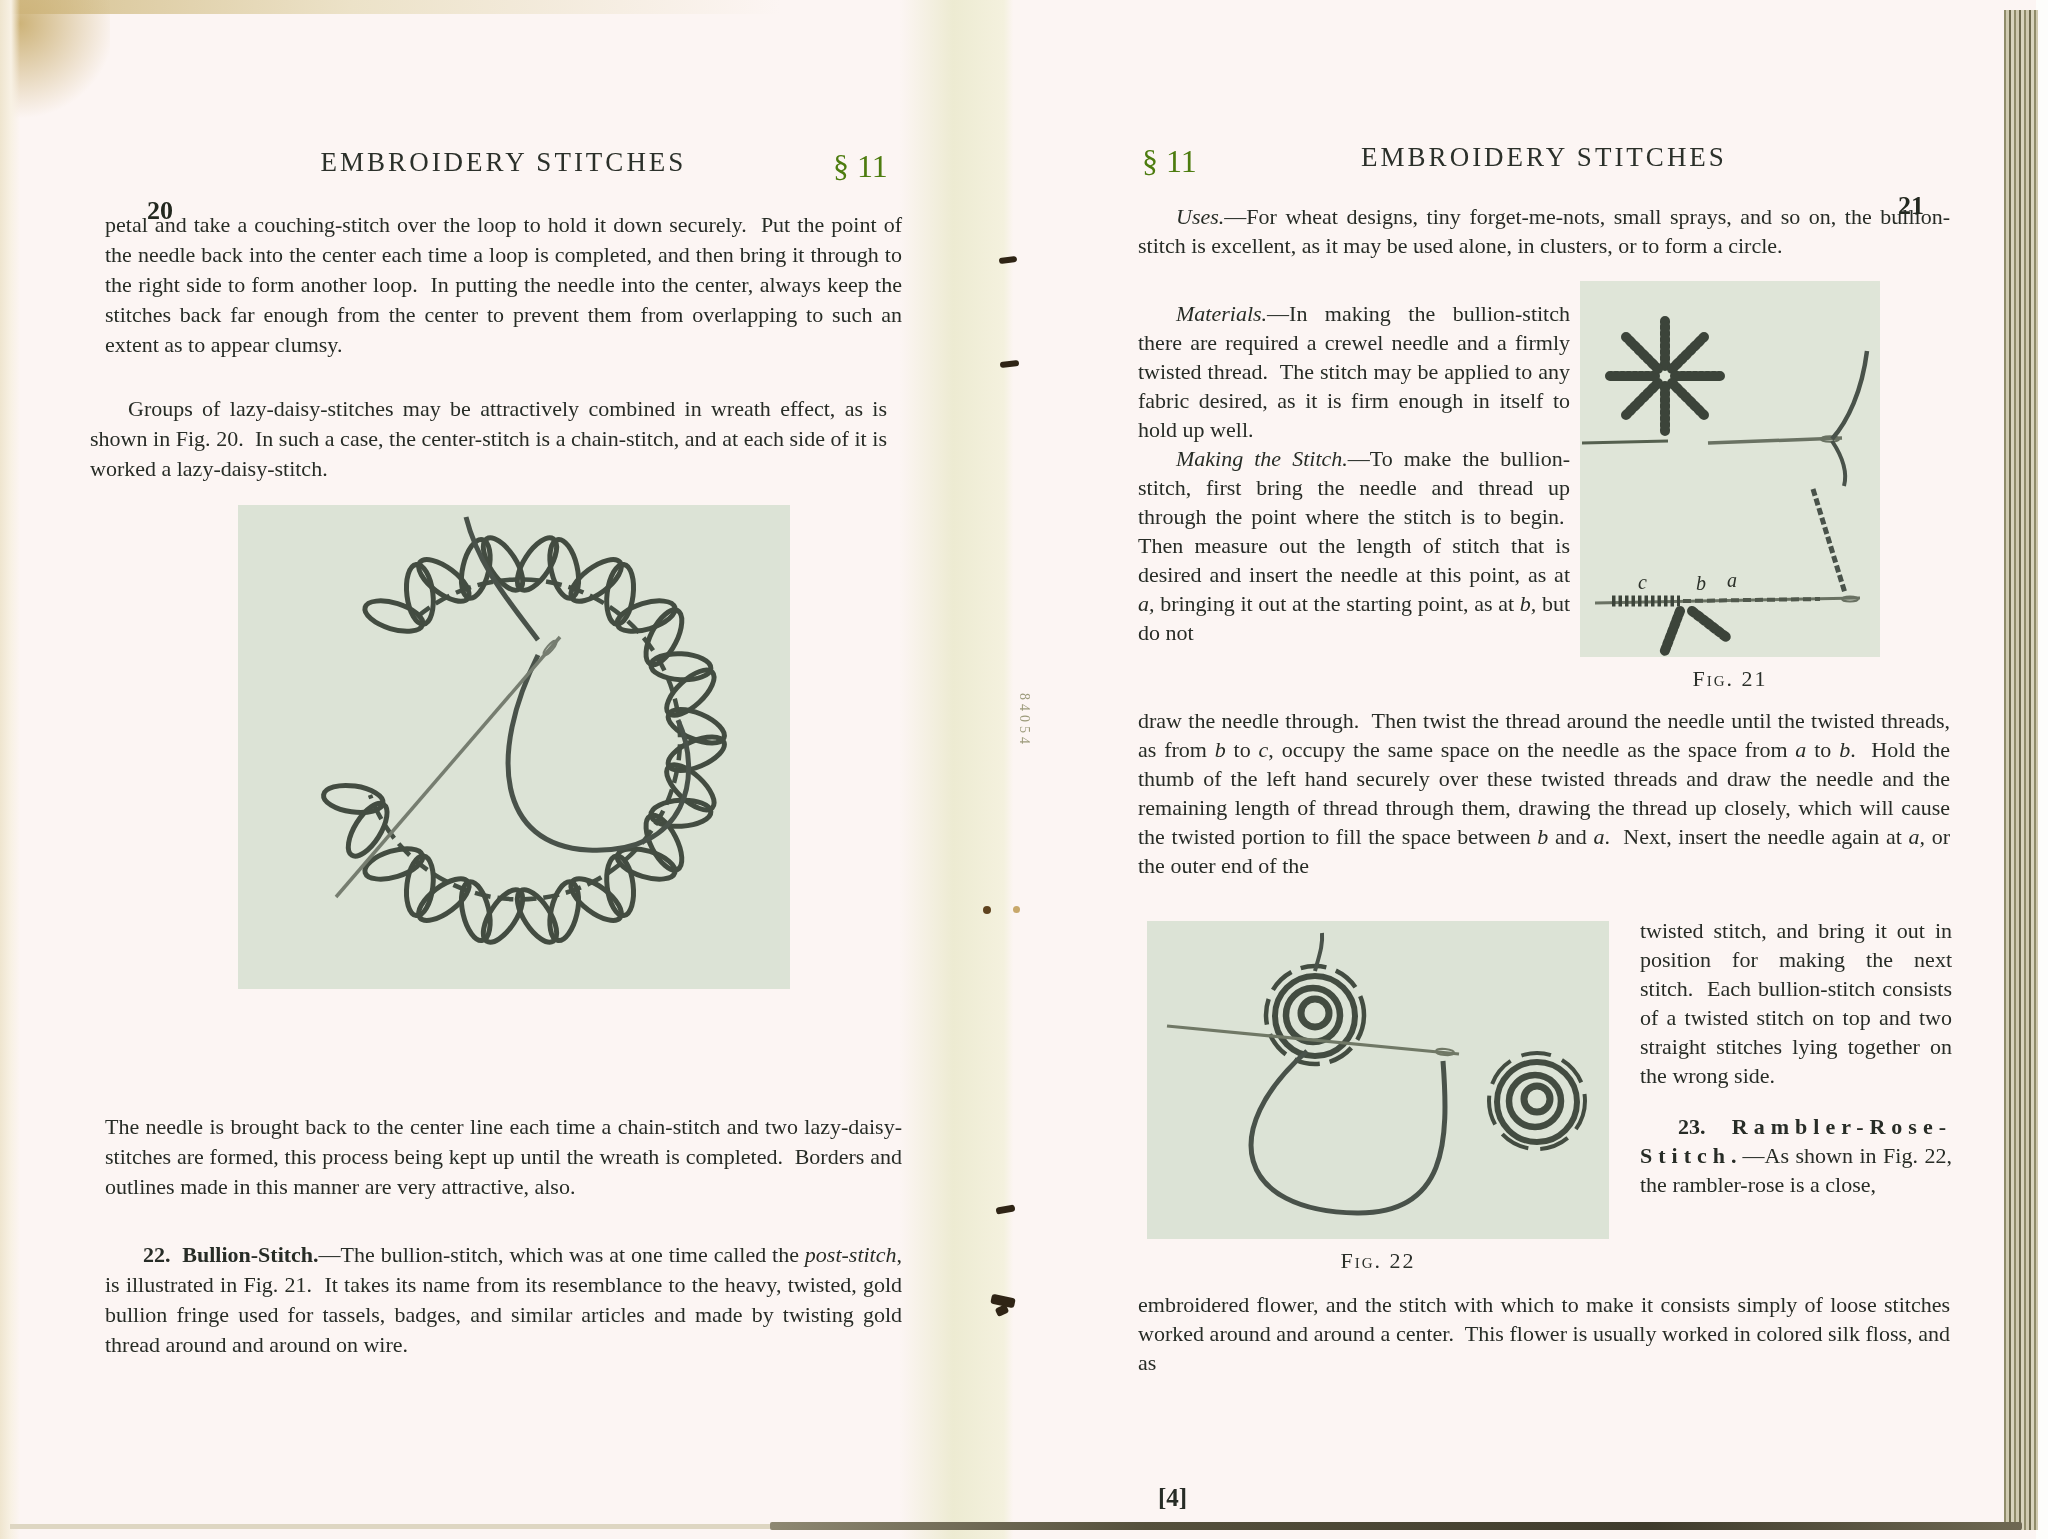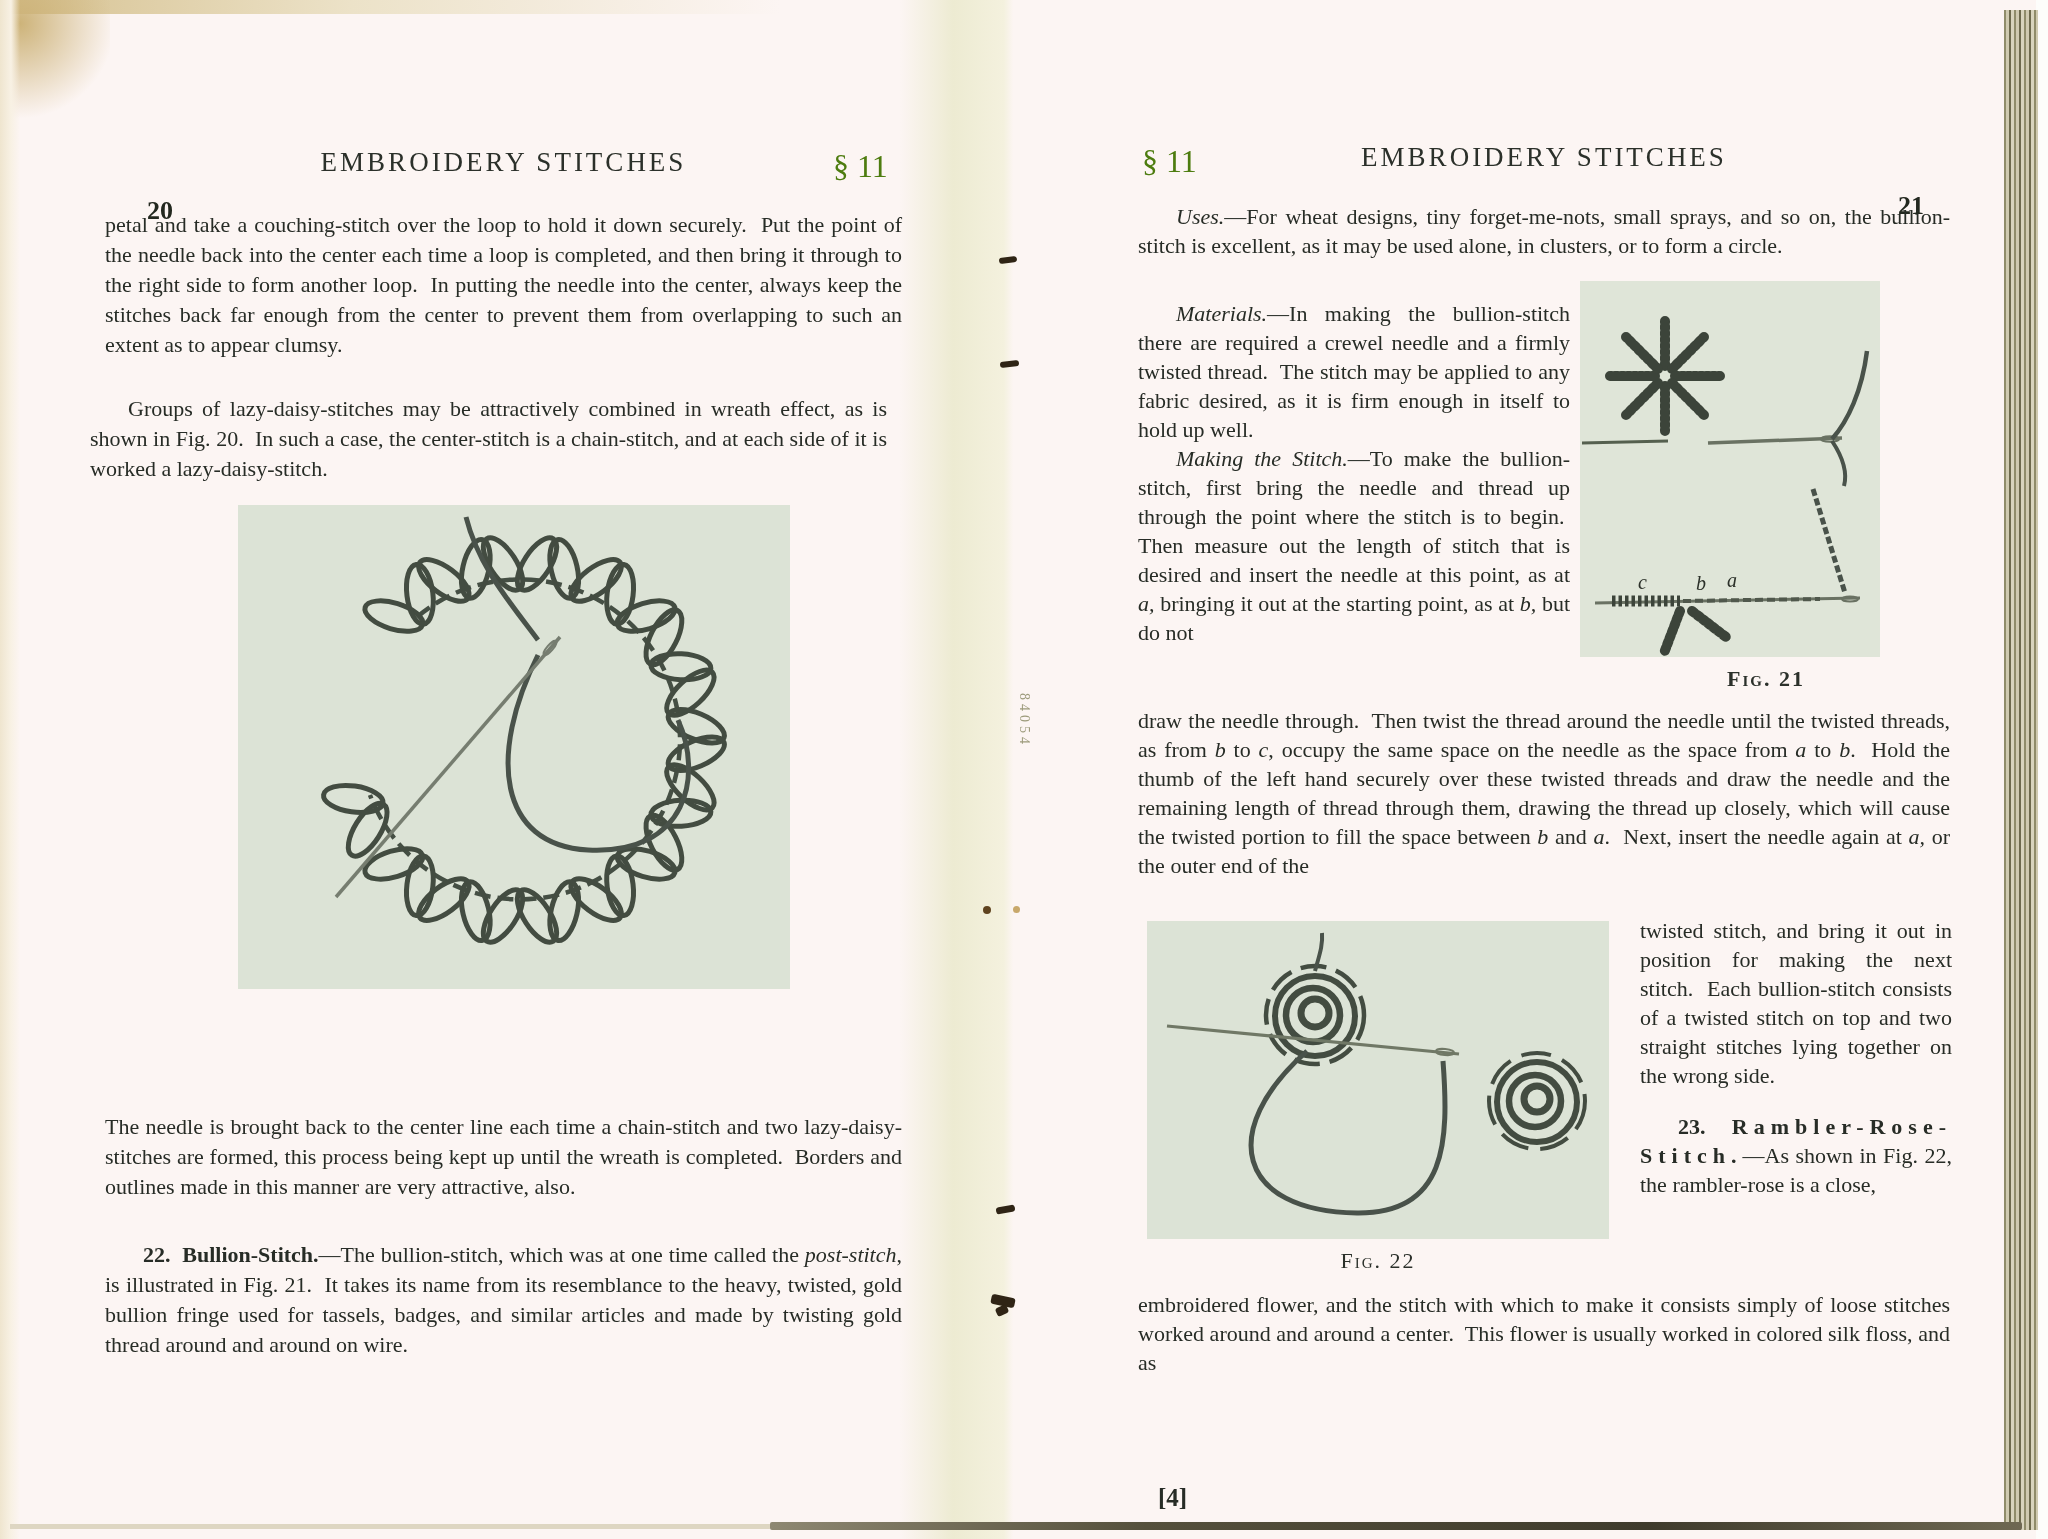--- a/index.html
+++ b/index.html
@@ -137,21 +137,21 @@
         <line x1="103" y1="320" x2="240" y2="318" stroke="#50584c" stroke-width="4" stroke-dasharray="8 4"></line>
         <line x1="100" y1="330" x2="84" y2="372" stroke="#3c443a" stroke-width="10" stroke-linecap="round" stroke-dasharray="3.5 3"></line>
         <line x1="112" y1="330" x2="146" y2="356" stroke="#3c443a" stroke-width="10" stroke-linecap="round" stroke-dasharray="3.5 3"></line>
         <g font-size="20" font-style="italic" fill="#2c312a" font-family="Liberation Serif, serif">
           <text x="58" y="308">c</text>
           <text x="116" y="309">b</text>
           <text x="147" y="306">a</text>
         </g>
       </svg>
     </div>
-    <div class="abs cap" style="left:616px;top:666px;width:300px;font-weight:bold;">Fig. 21</div>
+    <div class="abs cap" style="left:580px;top:666px;width:300px;">Fig. 21</div>
 
     <div class="abs para lh29" style="left:138px;top:706px;width:812px;">draw the needle through.&nbsp; Then twist the thread around the needle until the twisted threads, as from <i>b</i> to <i>c</i>, occupy the same space on the needle as the space from <i>a</i> to <i>b</i>.&nbsp; Hold the thumb of the left hand securely over these twisted threads and draw the needle and the remaining length of thread through them, drawing the thread up closely, which will cause the twisted portion to fill the space between <i>b</i> and <i>a</i>.&nbsp; Next, insert the needle again at <i>a,</i> or the outer end of the</div>
 
     <div class="abs fig" style="left:147px;top:921px;width:462px;height:318px;">
       <svg width="462" height="318" viewBox="0 0 462 318">
         <rect x="0" y="0" width="462" height="318" fill="#dce3d6"></rect>
         <g fill="none" stroke="#434c41">
           <circle cx="168" cy="92" r="14" stroke-width="7"></circle>
           <circle cx="166" cy="94" r="27" stroke-width="6.5"></circle>
           <circle cx="168" cy="95" r="40" stroke-width="6"></circle>

